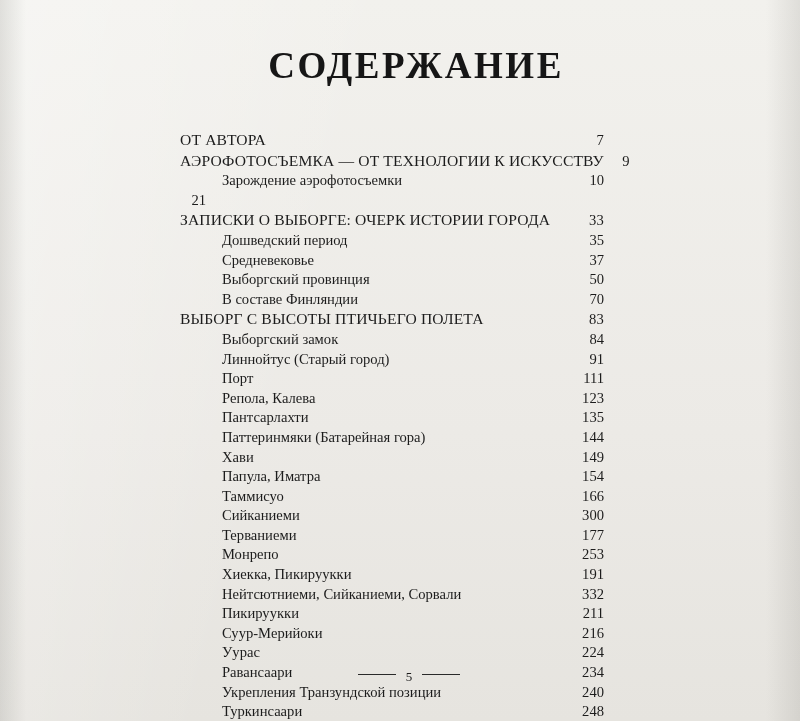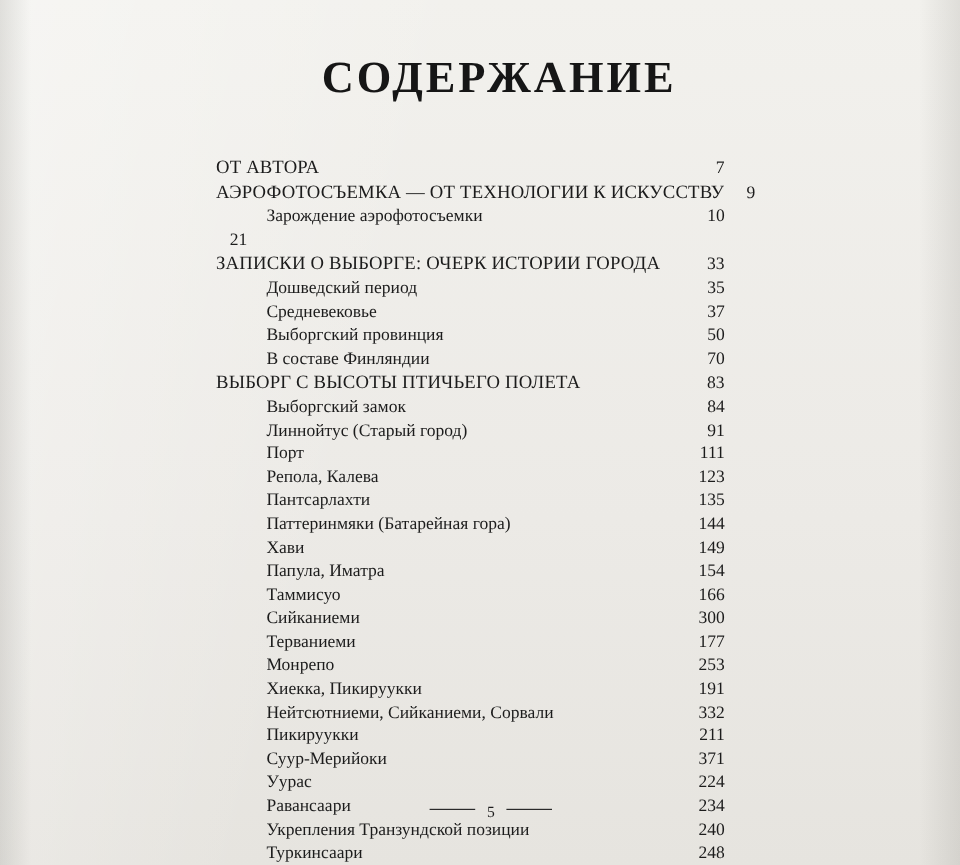--- a/index.html
+++ b/index.html
@@ -230,21 +230,21 @@
         <div class="entry level-2">
           <span class="label">Нейтсютниеми, Сийканиеми, Сорвали</span>
           <span class="page-num">332</span>
         </div>
         <div class="entry level-2">
           <span class="label">Пикируукки</span>
           <span class="page-num">211</span>
         </div>
         <div class="entry level-2">
           <span class="label">Суур-Мерийоки</span>
-          <span class="page-num">371</span>
+          <span class="page-num">216</span>
         </div>
         <div class="entry level-2">
           <span class="label">Уурас</span>
           <span class="page-num">224</span>
         </div>
         <div class="entry level-2">
           <span class="label">Равансаари</span>
           <span class="page-num">234</span>
         </div>
         <div class="entry level-2">

